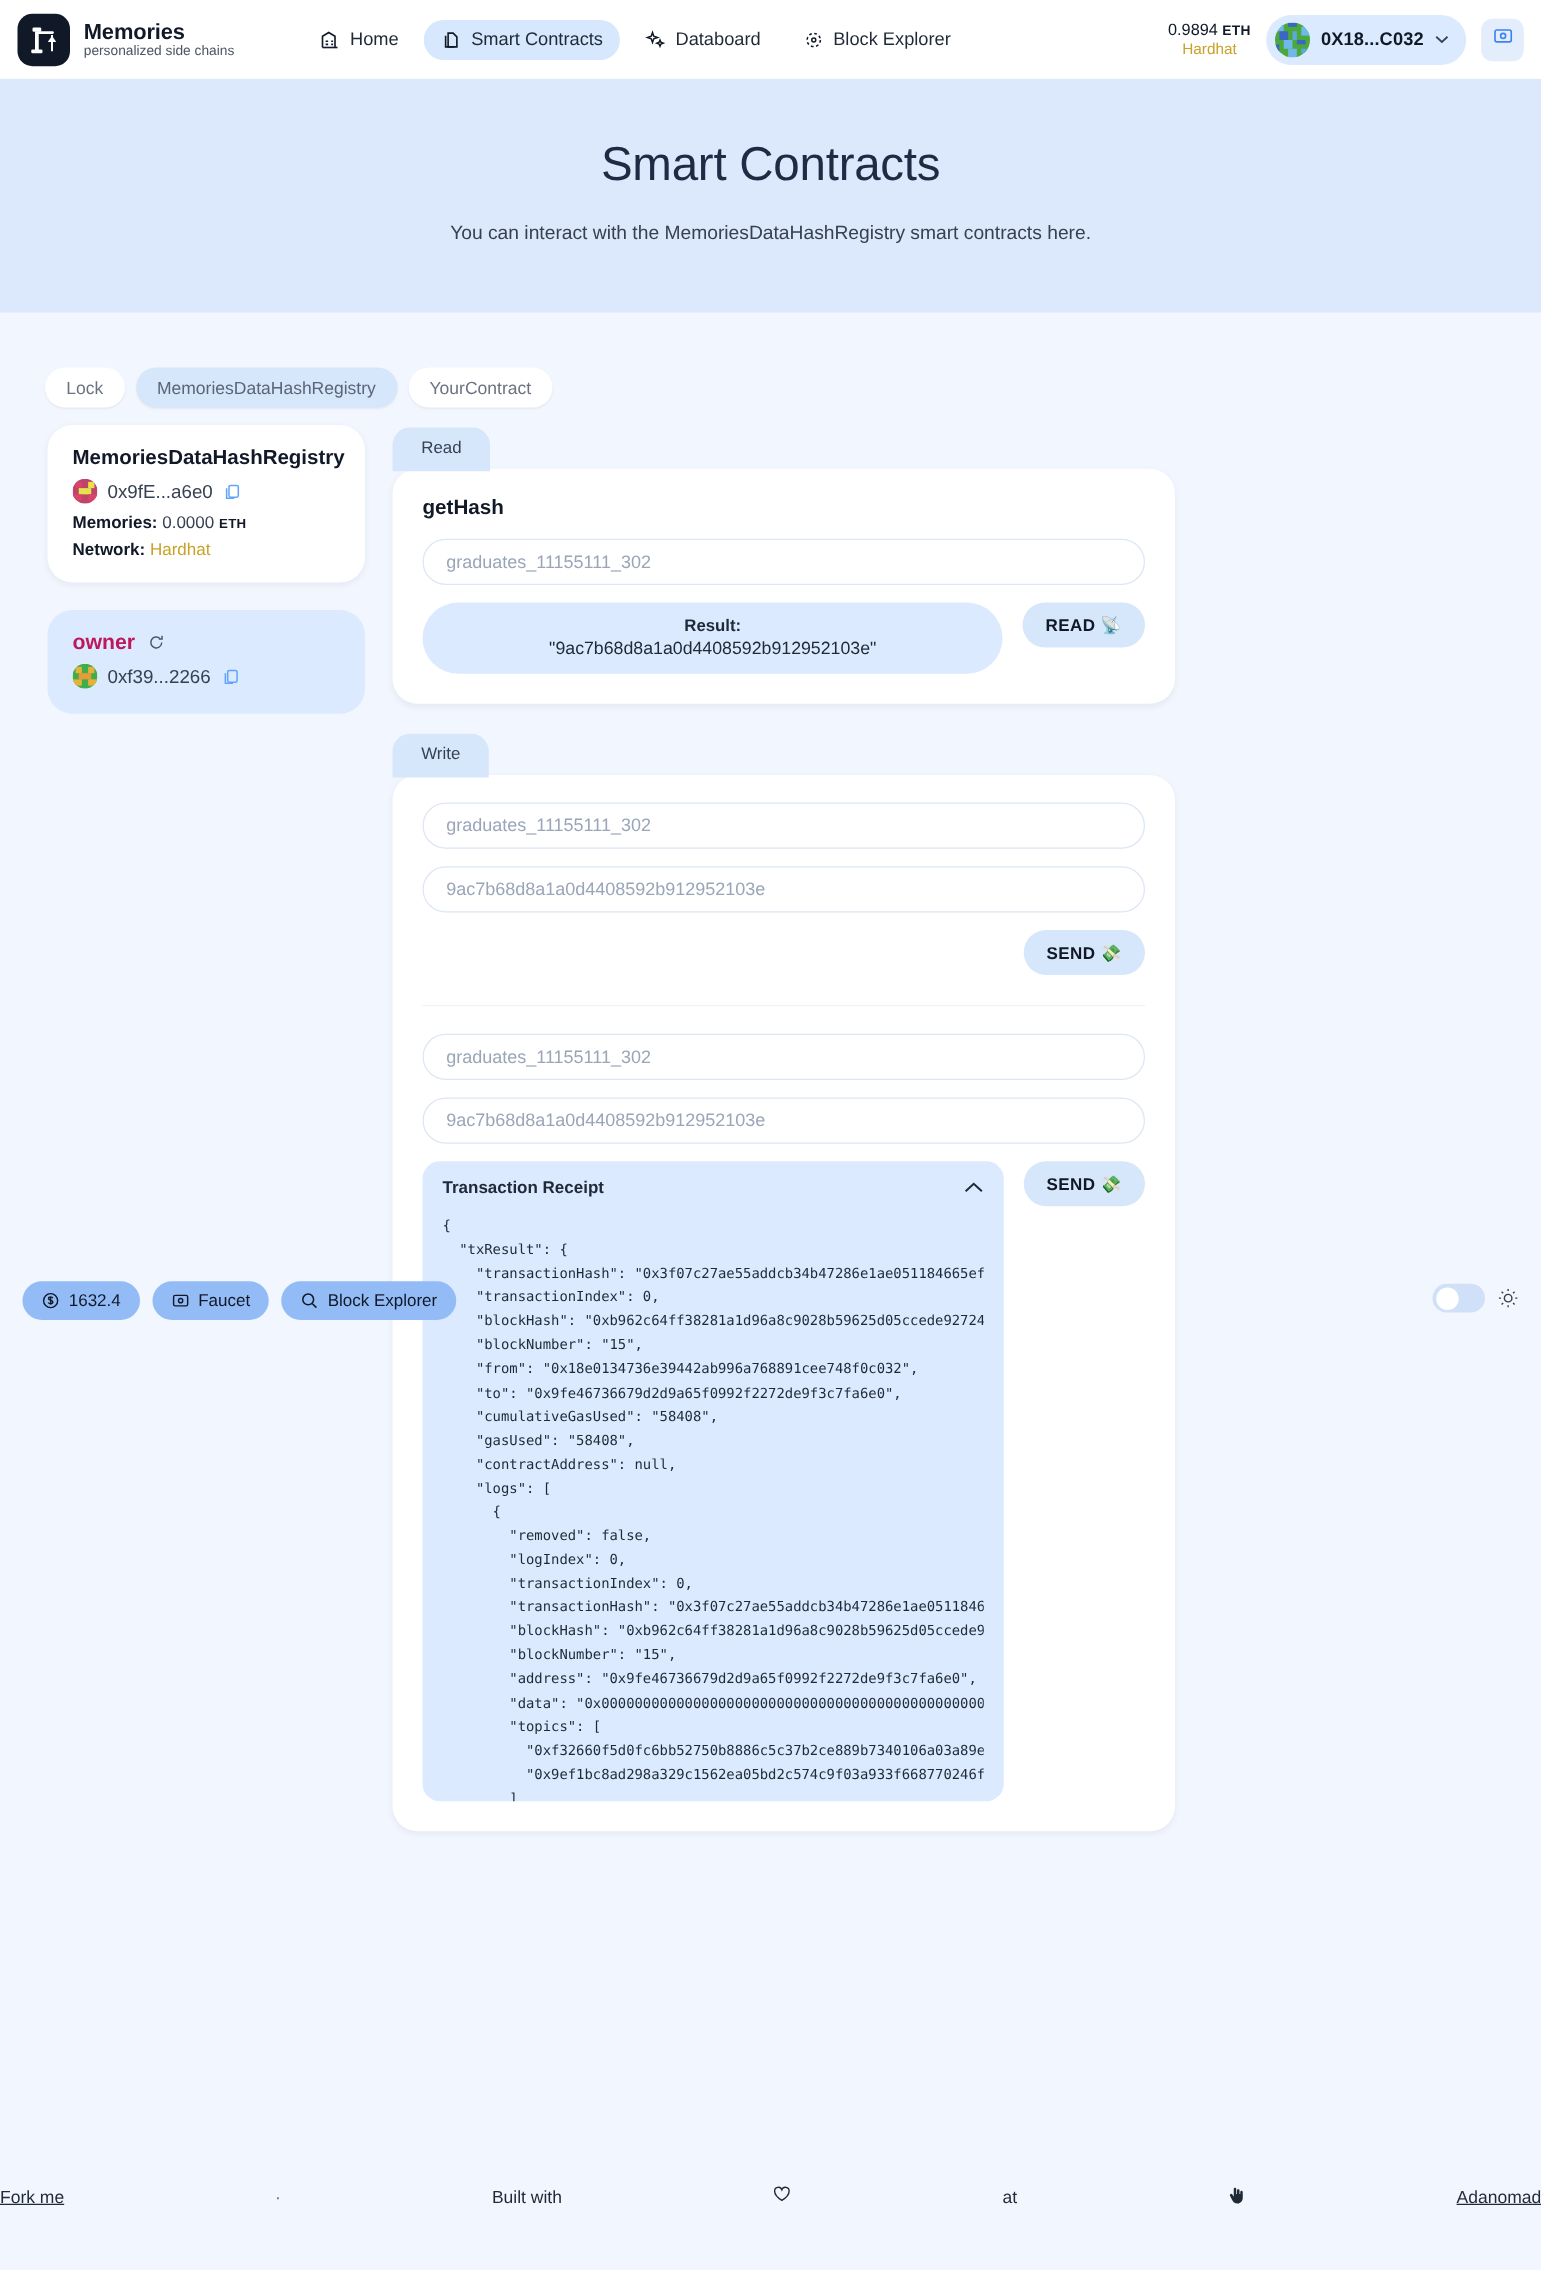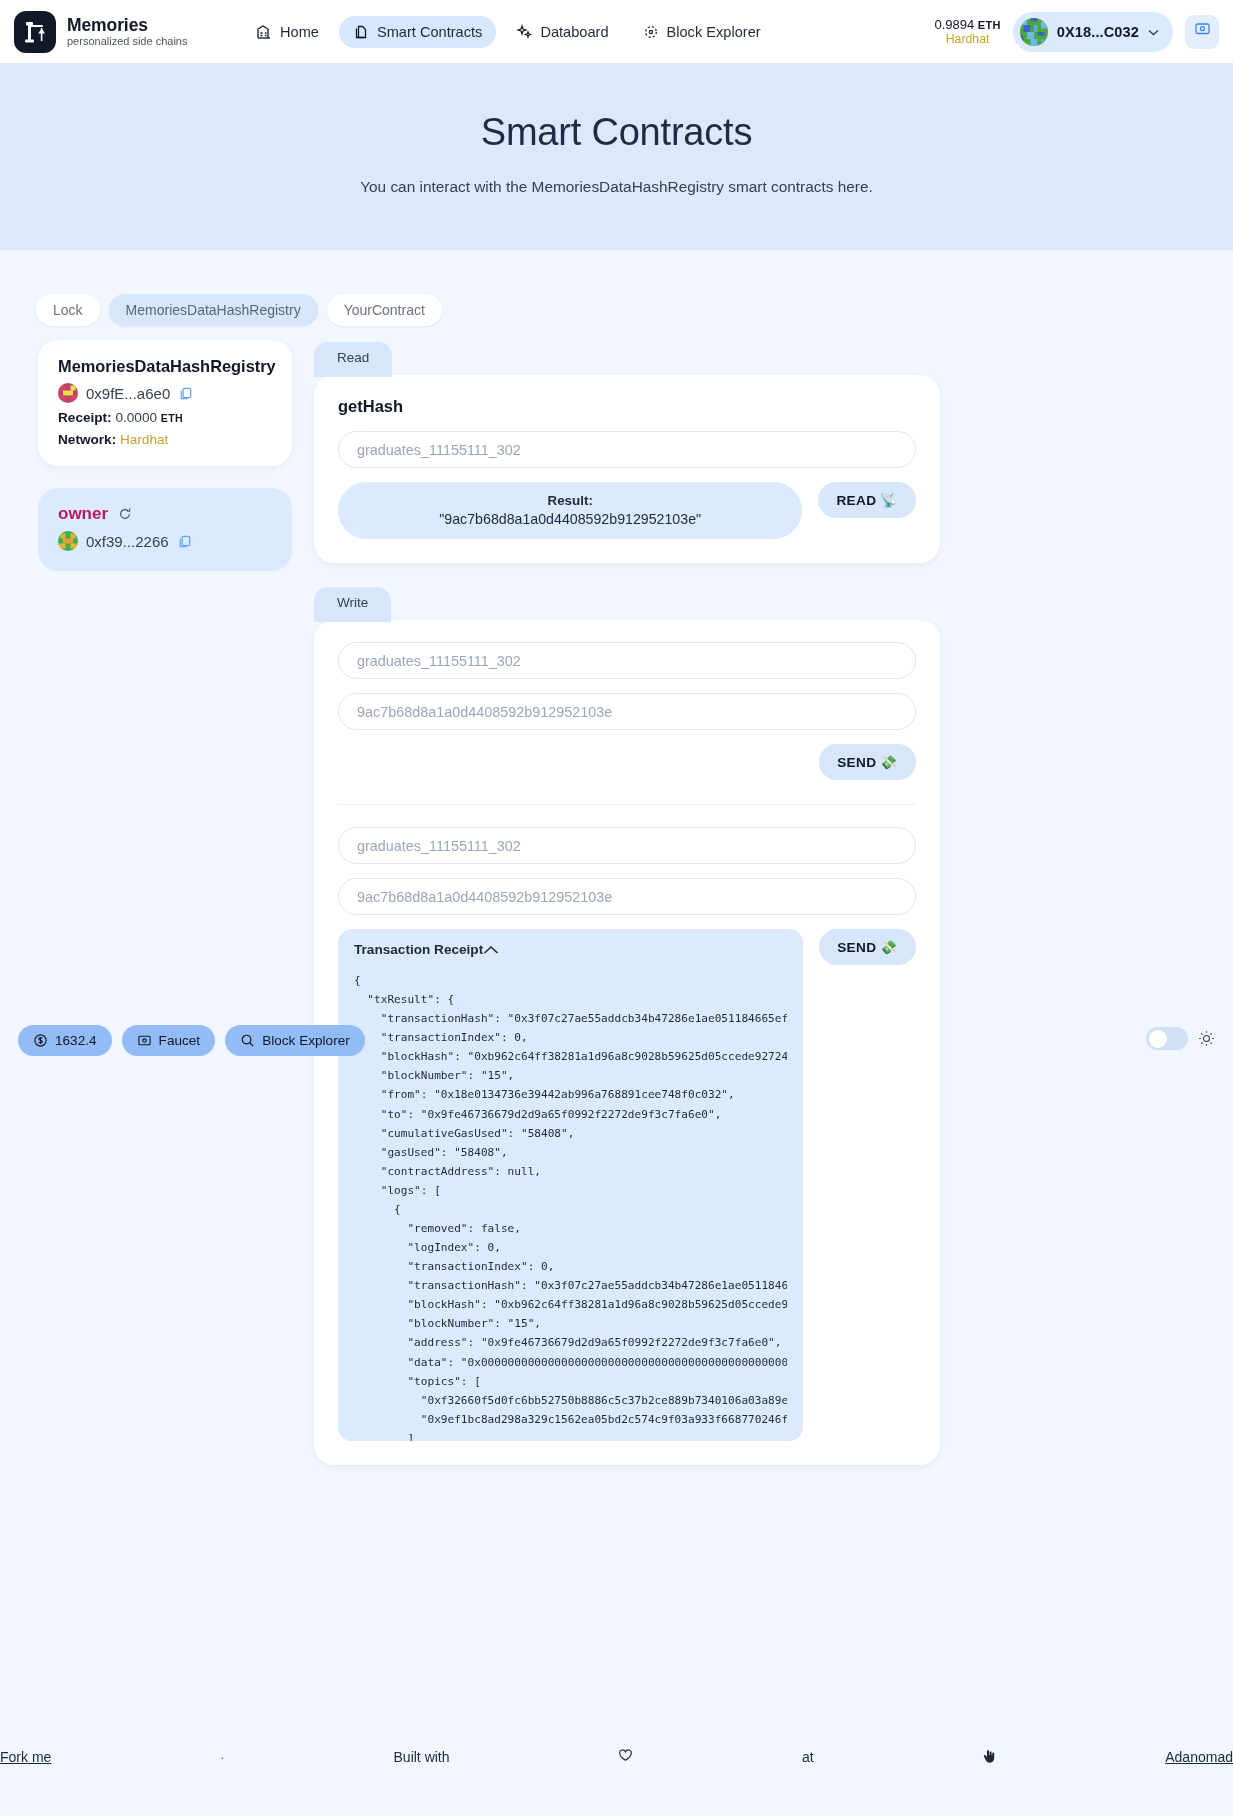--- a/index.html
+++ b/index.html
@@ -141,21 +141,21 @@
   }
   .btn-right { display: flex; justify-content: flex-end; margin-top: 4px; }
   .divider { height: 1px; background: #eef2f7; margin: 24px 0 22px; }
 
   
   .receipt-row { display: flex; align-items: flex-start; gap: 16px; margin-top: 8px; }
   .receipt {
     flex: 1; background: #dbeafe; border-radius: 14px; padding: 13px 16px 16px;
     overflow: hidden; max-height: 512px;
   }
-  .receipt-head { display: flex; align-items: center; }
+  .receipt-head { display: flex; align-items: center; justify-content: space-between; }
   .receipt-title { font-size: 13.6px; font-weight: 700; color: #1f2937; }
   .caret { color: #1f2937; cursor: pointer; display: inline-flex; }
   .receipt-pre {
     margin-top: 14px; font-family: "DejaVu Sans Mono", monospace;
     font-size: 11.1px; line-height: 1.72; color: #1f2937;
     white-space: pre; overflow: hidden;
   }
 
   
   .float-left {
@@ -327,21 +327,21 @@
         </span>
         <span class="addr-mono">0x9fE...a6e0</span>
         <span class="copy-icon">
           <svg width="15" height="15" viewBox="0 0 16 16" fill="none" stroke="currentColor" stroke-width="1.3">
             <rect x="5.5" y="2.5" width="8" height="10" rx="1.4"></rect>
               <path d="M3.5 5v8.5H10"></path>
           </svg>
         </span>
       </div>
       <div class="kv">
-        <b>Receipt:</b>
+        <b>Memories:</b>
         <span class="val">0.0000</span>
         <span class="eth">ETH</span>
       </div>
       <div class="kv">
         <b>Network:</b>
         <span class="net">Hardhat</span>
       </div>
     </div>
 
     <div class="owner-card">

